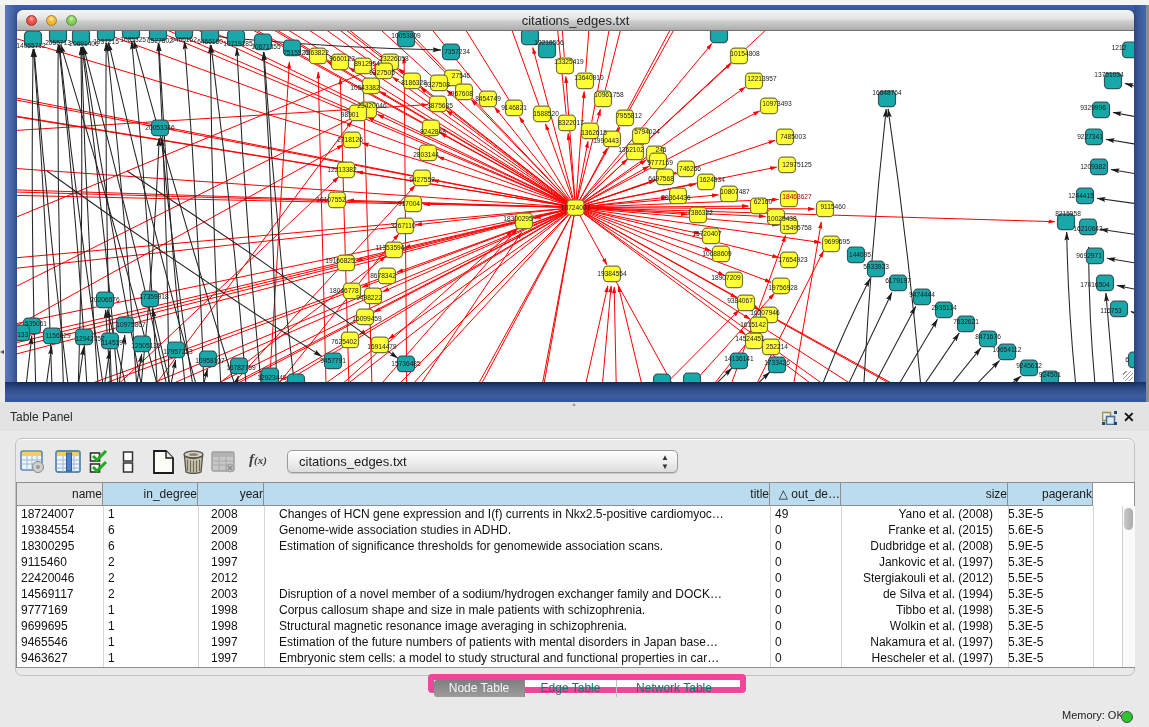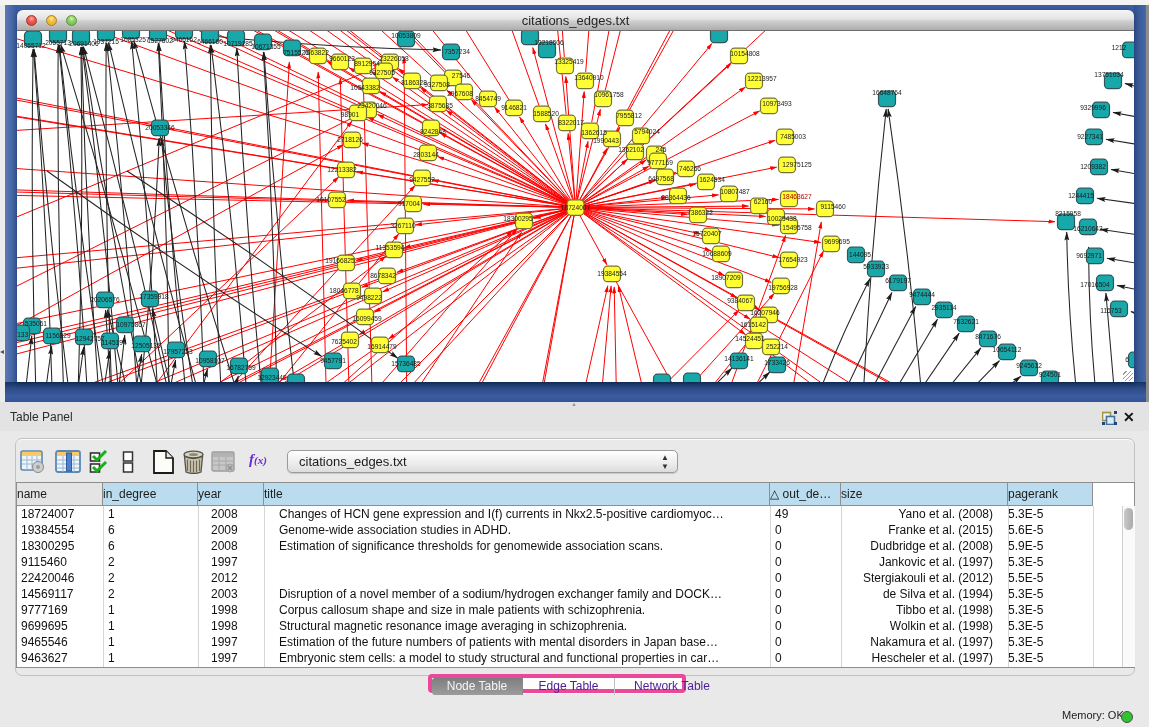--- a/index.html
+++ b/index.html
@@ -31,21 +31,21 @@
 #closex{position:absolute;left:1123px;top:409px;font-size:14px;font-weight:bold;color:#111}
 #container{position:absolute;left:15px;top:438px;width:1120px;height:238px;border:1px solid #c2c2c2;border-radius:7px;background:#e9e9e9;box-shadow:inset 0 1px 0 #fdfdfd}
 .ticon{position:absolute;top:450px}
 #combo{position:absolute;left:287px;top:450px;width:391px;height:23px;border:1px solid #9b9b9b;border-radius:5px;background:linear-gradient(180deg,#ffffff,#ececec 60%,#dcdcdc);box-shadow:0 1px 1px rgba(0,0,0,.15)}
 #combo .lbl{position:absolute;left:11px;top:3px;font-size:13px;color:#1b1b1b}
 #combo .aru{position:absolute;right:8px;top:2px;font-size:8px;color:#333;line-height:9px}
 #combo .ard{position:absolute;right:8px;top:11px;font-size:8px;color:#333;line-height:9px}
 
 #table{position:absolute;left:16px;top:482px;width:1119px;height:186px;background:#fff;border:1px solid #8e8e8e;border-radius:0}
 .hrow{position:absolute;left:16px;top:483px;width:1106px;height:23px}
-.hcell{position:absolute;top:0;height:23px;background:#badcee;border-right:1px solid #8e8e8e;border-bottom:1px solid #8e8e8e;font-size:12px;color:#1c1c1c;text-align:left;line-height:23px}
+.hcell{position:absolute;top:0;height:23px;background:#badcee;border-right:1px solid #8e8e8e;border-bottom:1px solid #8e8e8e;font-size:12px;color:#1c1c1c;text-align:right;line-height:23px}
 #h-name{left:1px;width:86px;background:#e4e4e4}
 #h-indeg{left:87px;width:95px}
 #h-year{left:182px;width:66px}
 #h-title{left:248px;width:506px}
 #h-outd{left:754px;width:71px}
 #h-short{left:825px;width:167px}
 #h-pr{left:992px;width:85px}
 #rows{position:absolute;left:17px;top:506px;width:1105px;height:161px;overflow:hidden;background:#fff}
 .trow{position:relative;height:16px;width:1105px}
 .c{position:absolute;top:0;height:16px;font-size:12px;color:#111;line-height:16px;white-space:nowrap;overflow:hidden}
@@ -53,22 +53,22 @@
 .c.indeg{left:91px;width:80px}
 .c.year{left:194px;width:60px}
 .c.title{left:262px;width:500px}
 .c.outd{left:758px;width:60px}
 .c.short{left:809px;width:167px;text-align:right}
 .c.pr{left:991px;width:80px}
 .vg{position:absolute;top:506px;width:1px;height:161px;background:#d6d6d6}
 #vsb{position:absolute;left:1122px;top:506px;width:13px;height:161px;background:#fafafa;border-left:1px solid #d0d0d0}
 #vsbthumb{position:absolute;left:1124px;top:508px;width:9px;height:22px;border-radius:5px;background:linear-gradient(90deg,#c9c9c9,#ababab)}
 
-#tabs{position:absolute;left:428px;top:674px;width:258px;height:19px;border:4px solid #ec4899;border-radius:4px;background:#fdfdfd;box-shadow:0 1px 0 rgba(255,255,255,.8)}
-.tab{position:absolute;top:0;height:17px;font-size:12px;line-height:17px;text-align:center;color:#4c1d95}
+#tabs{position:absolute;left:428px;top:674px;width:318px;height:19px;border:6px solid #ec4899;border-radius:4px;background:#fdfdfd;box-shadow:0 1px 0 rgba(255,255,255,.8)}
+.tab{position:absolute;top:0;height:17px;font-size:12px;line-height:17px;text-align:center;color:#0f766e}
 #tab1{left:0;width:91px;background:linear-gradient(180deg,#7e7e7e,#9c9c9c);color:#f4f4f4;border-radius:3px 0 0 3px;border-right:1px solid #8a8a8a}
 #tab2{left:91px;width:92px;border-right:1px solid #c0c0c0}
 #tab3{left:183px;width:114px}
 
 #mem{position:absolute;left:1062px;top:709px;font-size:11px;color:#222}
 #memdot{position:absolute;left:1121px;top:711px;width:12px;height:12px;border-radius:50%;background:#2dc52d;border:1px solid #4d4d4d}
 .divot{position:absolute;left:571px;top:402px;width:8px;height:4px;color:#9a9a9a;font-size:6px;line-height:4px}
 </style></head>
 <body>
 <div id="stage">
@@ -646,21 +646,21 @@
 <path d="M3.5 6.5 L5 22 Q12.5 25 20 22 L21.5 6.5 Q12.5 10.5 3.5 6.5 Z" fill="#c9c5ae" stroke="#55524a" stroke-width="1.3"></path>
 <path d="M6.5 9.5 V21 M9.5 10.5 V22 M12.5 10.8 V22.4 M15.5 10.5 V22 M18.5 9.5 V21" stroke="#6e6a5a" stroke-width="1.2"></path>
 </svg>
 <svg class="ticon" style="left:211px" width="25" height="24" viewBox="0 0 25 24">
 <rect x="1" y="2" width="22" height="19" rx="1.5" fill="#c7c7c7" stroke="#9d9d9d" stroke-width="1.4"></rect>
 <rect x="2" y="3" width="20" height="4" fill="#b3b3b3"></rect>
 <path d="M2 11h20M2 15h20M8 7v14M15 7v14" stroke="#a8a8a8"></path>
 <circle cx="19" cy="18" r="4" fill="#bdbdbd" stroke="#a0a0a0"></circle>
 <path d="M17 16 L21 20 M21 16 L17 20" stroke="#8f8f8f" stroke-width="1.4"></path>
 </svg>
-<div class="ticon" style="left:249px;top:451px;font-size:15px;color:#6d28d9;font-style:italic;font-weight:bold;font-family:'Liberation Serif',serif">f<span style="font-size:11px">(x)</span></div>
+<div class="ticon" style="left:249px;top:451px;font-size:15px;color:#404040;font-style:italic;font-weight:bold;font-family:'Liberation Serif',serif">f<span style="font-size:11px">(x)</span></div>
 
   <div id="combo">
       <div class="lbl">citations_edges.txt</div>
       <div class="aru">▲</div>
       <div class="ard">▼</div>
     </div>
   <div id="table"></div>
   <div class="hrow">
     <div class="hcell" id="h-name">name</div>
     <div class="hcell" id="h-indeg">in_degree</div>

